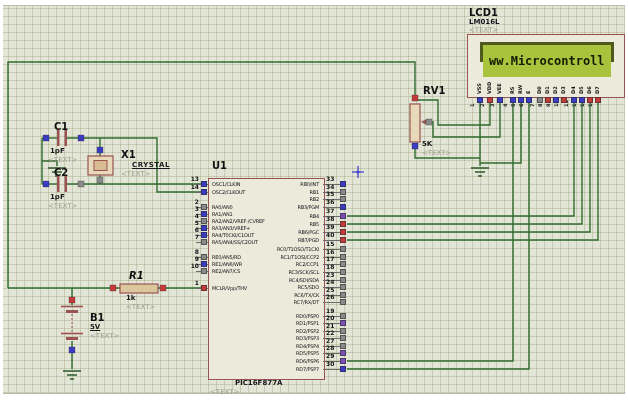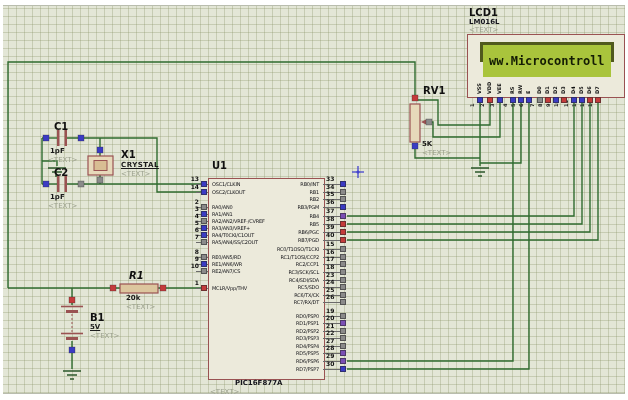--- a/index.html
+++ b/index.html
@@ -161,25 +161,25 @@
 
   <div class="lbl ref" style="left:54px;top:122px;">C1</div>
   <div class="lbl val" style="left:50px;top:148px;">1pF</div>
   <div class="lbl ph" style="left:48px;top:157px;">&lt;TEXT&gt;</div>
 
   <div class="lbl ref" style="left:54px;top:168px;">C2</div>
   <div class="lbl val" style="left:50px;top:194px;">1pF</div>
   <div class="lbl ph" style="left:48px;top:203px;">&lt;TEXT&gt;</div>
 
   <div class="lbl ref" style="left:121px;top:150px;">X1</div>
-  <div class="lbl val" style="left:121px;top:162px;letter-spacing:.5px;text-decoration:underline;">CRYSTAL</div>
+  <div class="lbl val" style="left:132px;top:162px;letter-spacing:.5px;text-decoration:underline;">CRYSTAL</div>
   <div class="lbl ph" style="left:121px;top:171px;">&lt;TEXT&gt;</div>
 
   <div class="lbl ref" style="left:129px;top:271px;font-style:italic;">R1</div>
-  <div class="lbl val" style="left:126px;top:295px;">20k</div>
+  <div class="lbl val" style="left:126px;top:295px;">1k</div>
   <div class="lbl ph" style="left:126px;top:304px;">&lt;TEXT&gt;</div>
 
   <div class="lbl ref" style="left:90px;top:313px;">B1</div>
   <div class="lbl val" style="left:90px;top:324px;text-decoration:underline;">5V</div>
   <div class="lbl ph" style="left:90px;top:333px;">&lt;TEXT&gt;</div>
 
   <div class="lbl ref" style="left:423px;top:86px;">RV1</div>
   <div class="lbl val" style="left:422px;top:141px;">5K</div>
   <div class="lbl ph" style="left:422px;top:150px;">&lt;TEXT&gt;</div>
 

